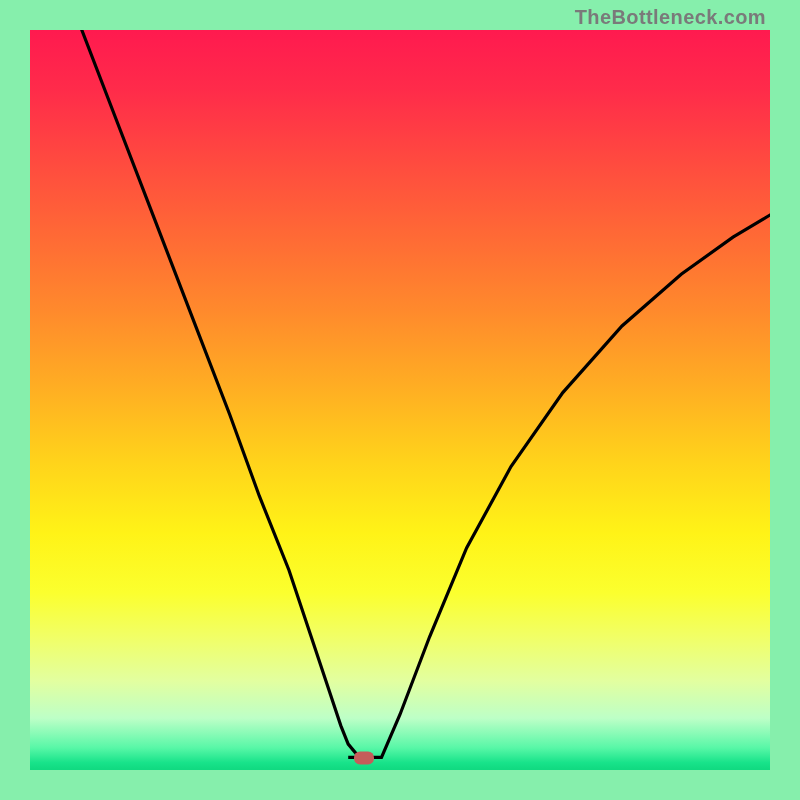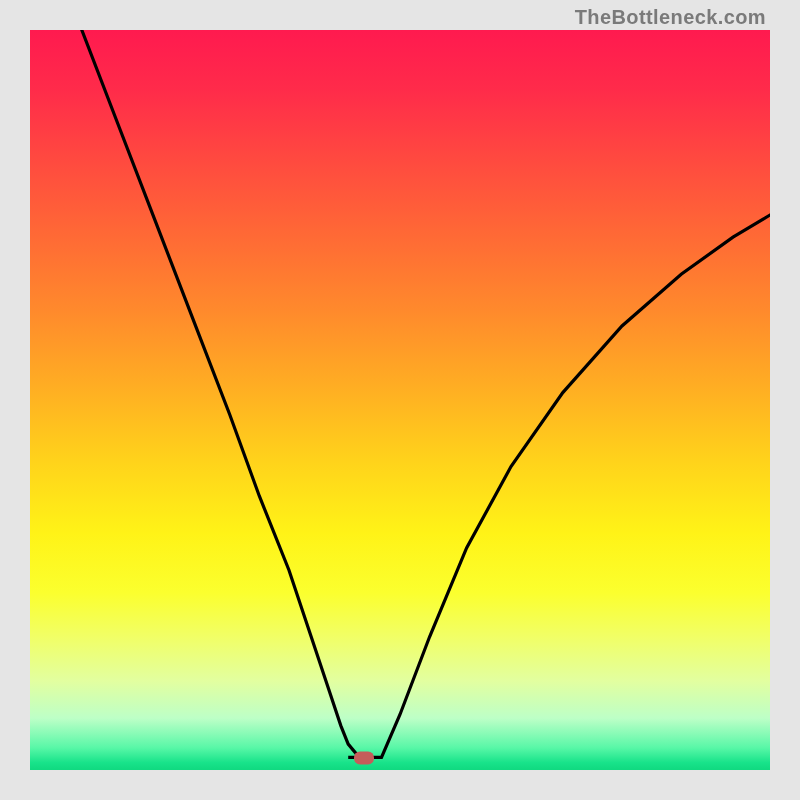--- a/index.html
+++ b/index.html
@@ -8,21 +8,21 @@
     width: 800px;
     height: 800px;
     overflow: hidden;
     background: #000;
     font-family: Arial, Helvetica, sans-serif;
   }
   .frame {
     position: absolute;
     top: 0; left: 0;
     width: 800px; height: 800px;
-    background: #e5e5e5;
+    background: #86efac;
   }
   .plot-area {
     position: absolute;
     top: 30px;
     left: 30px;
     width: 740px;
     height: 740px;
     overflow: hidden;
   }
   .gradient-bg {

